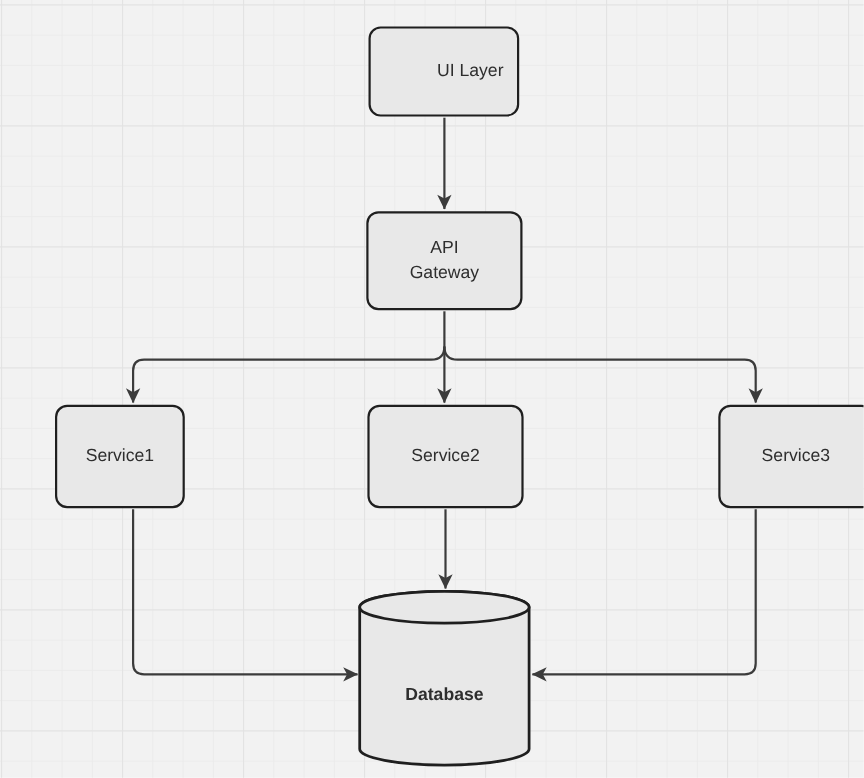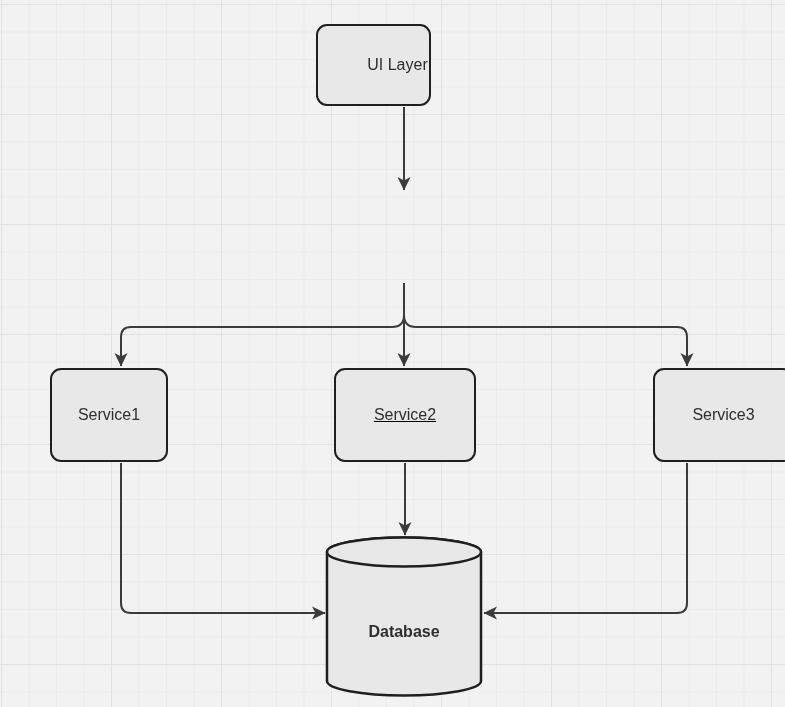--- a/index.html
+++ b/index.html
@@ -46,24 +46,24 @@
     align-items: center;
     justify-content: center;
   }
   .label {
     color: #2e2e2e;
     font-size: 16px;
     line-height: 1.45;
     text-align: center;
     white-space: pre-line;
   }
-  .n-ui  { left: 316px; top: 24px;  width: 115px; height: 82px; padding-left: 48px; }
+  .n-ui  { left: 335px; top: 24px;  width: 137px; height: 82px; padding-left: 48px; }
   .n-api { left: 333px; top: 192px; width: 142px; height: 90px; }
   .n-s1  { left: 50px;  top: 368px; width: 118px; height: 94px; }
-  .n-s2  { left: 334px; top: 368px; width: 142px; height: 94px; text-decoration: underline; }
+  .n-s2  { left: 334px; top: 368px; width: 142px; height: 94px; }
   .n-s3  { left: 653px; top: 368px; width: 141px; height: 94px; }
   .db-label {
     position: absolute;
     left: 327px;
     top: 620px;
     width: 154px;
     font-weight: bold;
   }
 </style>
 </head>
@@ -95,20 +95,24 @@
     <g>
       <path class="shape" d="M327,552 a77,14.5 0 0 1 154,0 v129 a77,14.5 0 0 1 -154,0 z"></path>
       <ellipse class="shape" cx="404" cy="552" rx="77" ry="14.5"></ellipse>
     </g>
   </svg>
 
   <div class="node n-ui">
     <span class="label">UI Layer</span>
   </div>
 
+  <div class="node n-api">
+    <span class="label">API
+Gateway</span>
+  </div>
 
   <div class="node n-s1">
     <span class="label">Service1</span>
   </div>
 
   <div class="node n-s2">
     <span class="label">Service2</span>
   </div>
 
   <div class="node n-s3">

